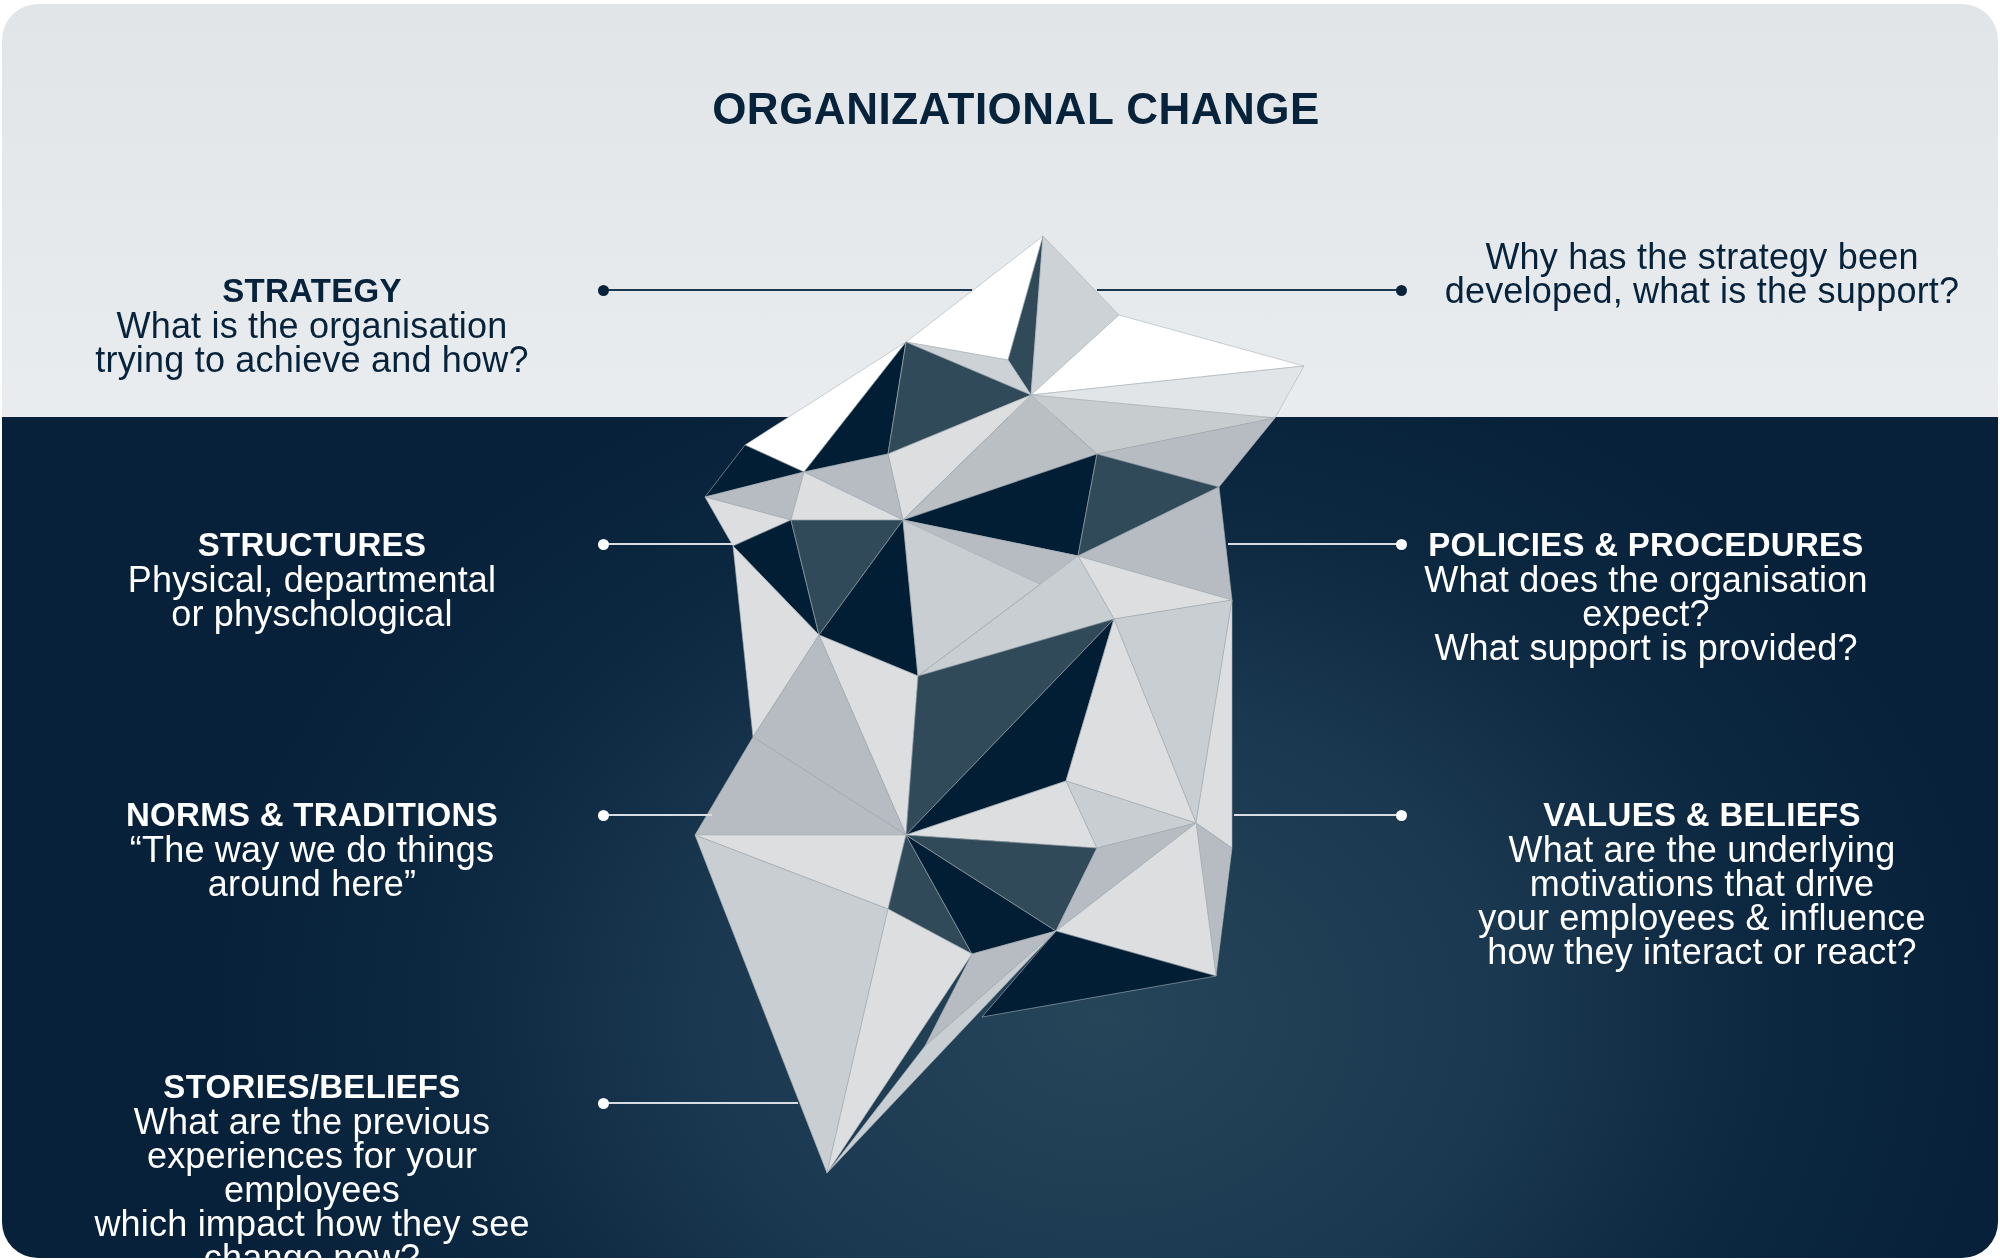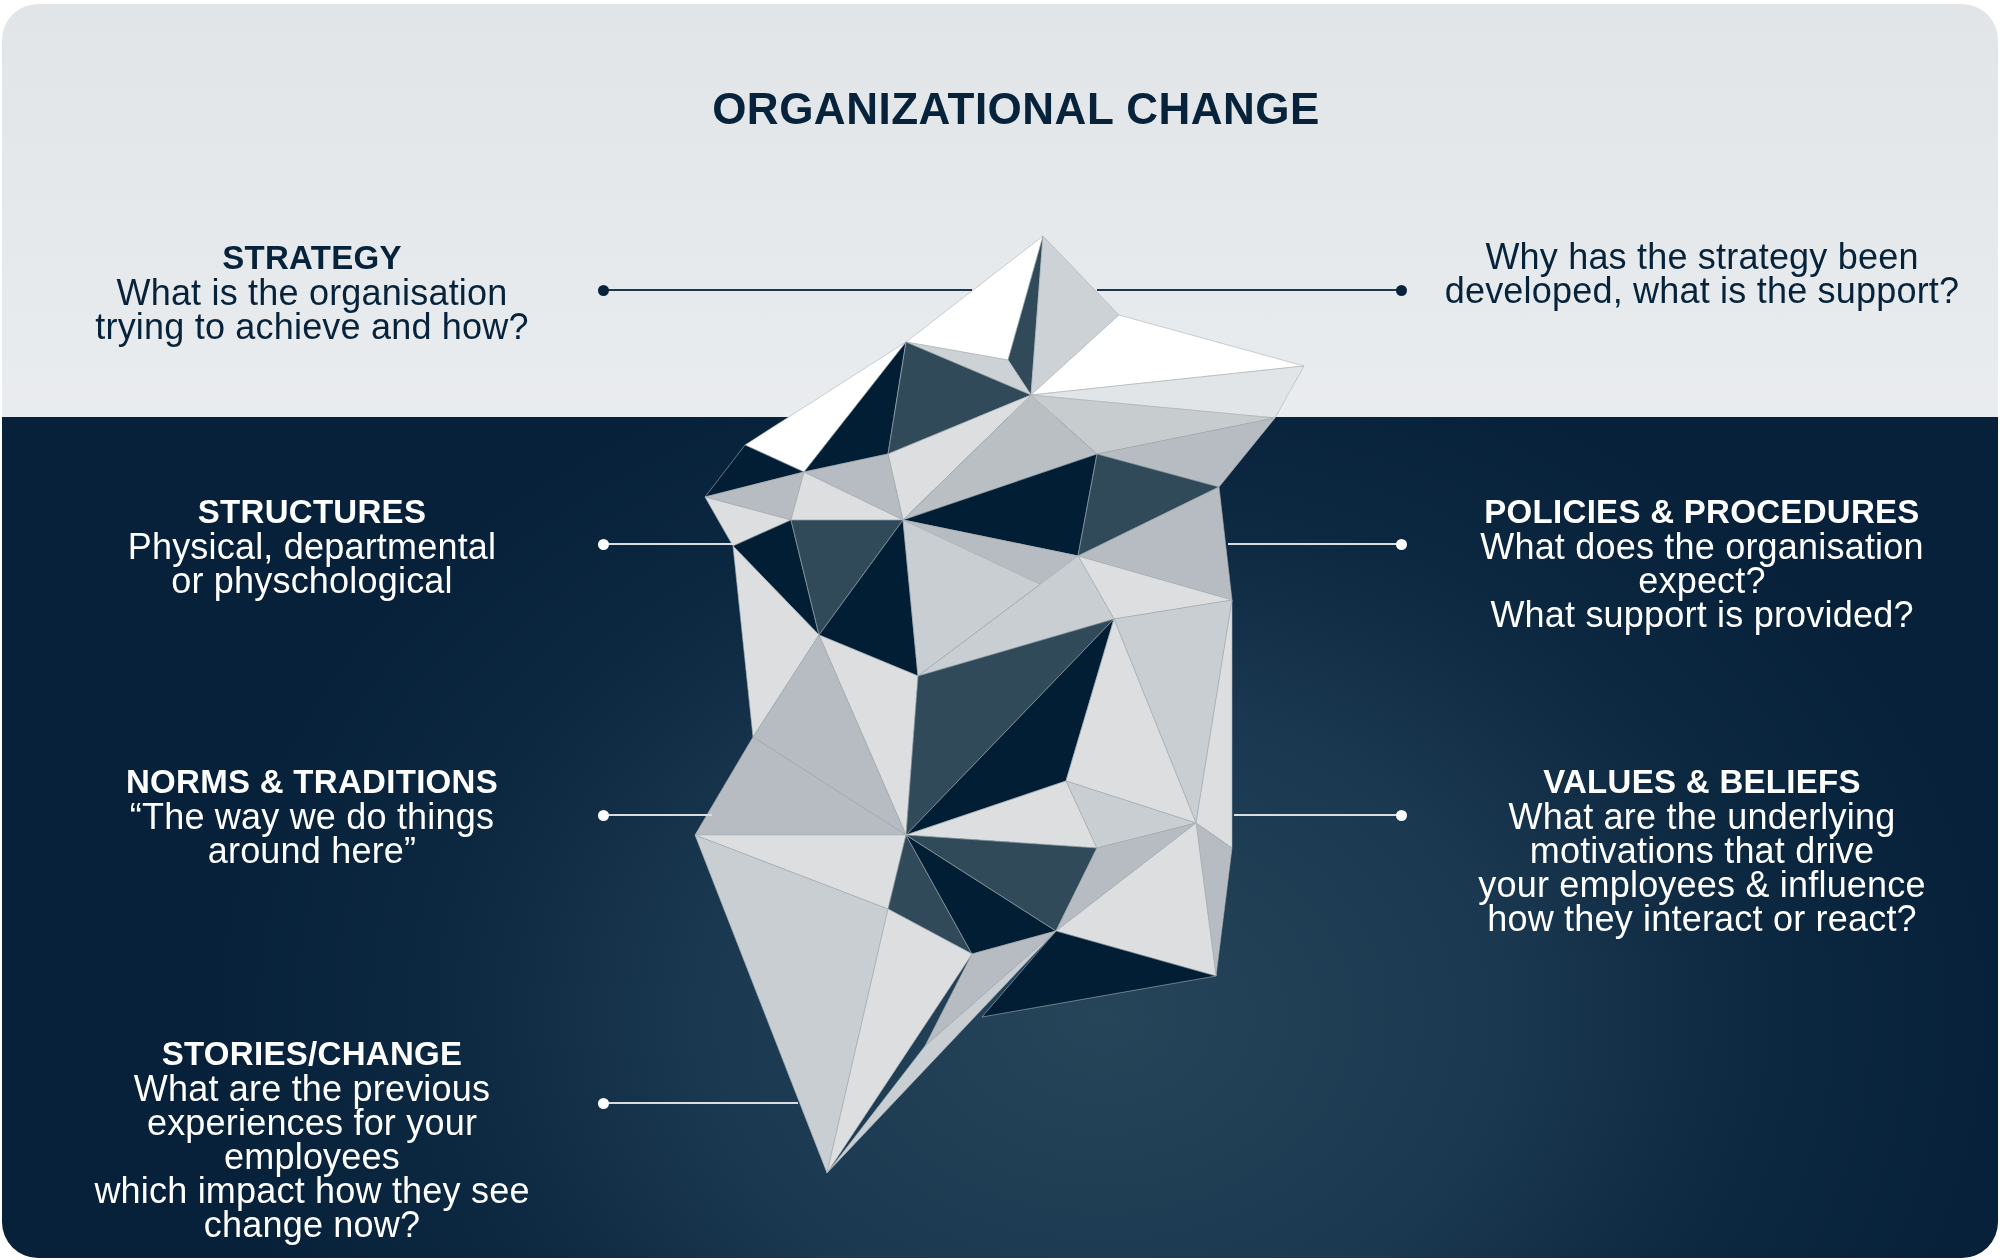--- a/index.html
+++ b/index.html
@@ -6,21 +6,21 @@
   body { width: 2000px; height: 1260px; position: relative; overflow: hidden;
          font-family: "Liberation Sans", "DejaVu Sans", sans-serif; }
   .card { position: absolute; left: 2px; top: 4px; width: 1996px; height: 1254px;
           border-radius: 36px; overflow: hidden;
           background: linear-gradient(180deg, #e1e5e8 0%, #eef0f2 50%, #f4f5f7 100%); }
   .water { position: absolute; left: 0; top: 413px; width: 100%; height: 841px;
            background: radial-gradient(ellipse 900px 700px at 1100px 600px, #264559 0%, #1a3850 45%, #0c2740 75%, #07213a 100%); }
   .title { position: absolute; left: 0; width: 100%; top: 80px; text-align: center;
            font-weight: 700; font-size: 44px; letter-spacing: 0.5px; color: #06233b; padding-left: 16px; }
   .block { position: absolute; text-align: center; }
-  .block .h { font-weight: 700; font-size: 33px; line-height: 36px; letter-spacing: 0.3px; }
+  .block .h { font-weight: 700; font-size: 33px; line-height: 36px; letter-spacing: 0.3px; margin-top: 33px; }
   .block .d { font-size: 36px; line-height: 34px; letter-spacing: 0.2px; }
   .dark .h, .dark .d { color: #06233b; }
   .light .h, .light .d { color: #ffffff; }
   .line { position: absolute; height: 2px; }
   .dot { position: absolute; width: 11px; height: 11px; border-radius: 50%; }
   .dark-line { background: #1b3850; }
   .dark-dot { background: #06233b; }
   .light-line { background: #d9dde1; }
   .light-dot { background: #ffffff; }
   svg.berg { position: absolute; left: 0; top: 0; }
@@ -119,40 +119,40 @@
     <div class="d">Why has the strategy been</div>
     <div class="d">developed, what is the support?</div>
   </div>
 
   <div class="block light" style="left:90px; top:490px; width:440px;">
     <div class="h">STRUCTURES</div>
     <div class="d">Physical, departmental</div>
     <div class="d">or physchological</div>
   </div>
 
-  <div class="block light" style="left:1420px; top:490px; width:560px;">
+  <div class="block light" style="left:1364px; top:490px; width:560px;">
     <div class="h">POLICIES &amp; PROCEDURES</div>
     <div class="d">What does the organisation expect?</div>
     <div class="d">What support is provided?</div>
   </div>
 
   <div class="block light" style="left:80px; top:760px; width:460px;">
     <div class="h">NORMS &amp; TRADITIONS</div>
     <div class="d">“The way we do things</div>
     <div class="d">around here”</div>
   </div>
 
   <div class="block light" style="left:1440px; top:760px; width:520px;">
     <div class="h">VALUES &amp; BELIEFS</div>
     <div class="d">What are the underlying</div>
     <div class="d">motivations that drive</div>
     <div class="d">your employees &amp; influence</div>
     <div class="d">how they interact or react?</div>
   </div>
 
   <div class="block light" style="left:70px; top:1032px; width:480px;">
-    <div class="h">STORIES/CHANGE</div>
+    <div class="h">STORIES/BELIEFS</div>
     <div class="d">What are the previous</div>
     <div class="d">experiences for your employees</div>
     <div class="d">which impact how they see</div>
     <div class="d">change now?</div>
   </div>
 </div>
 
 </body></html>

